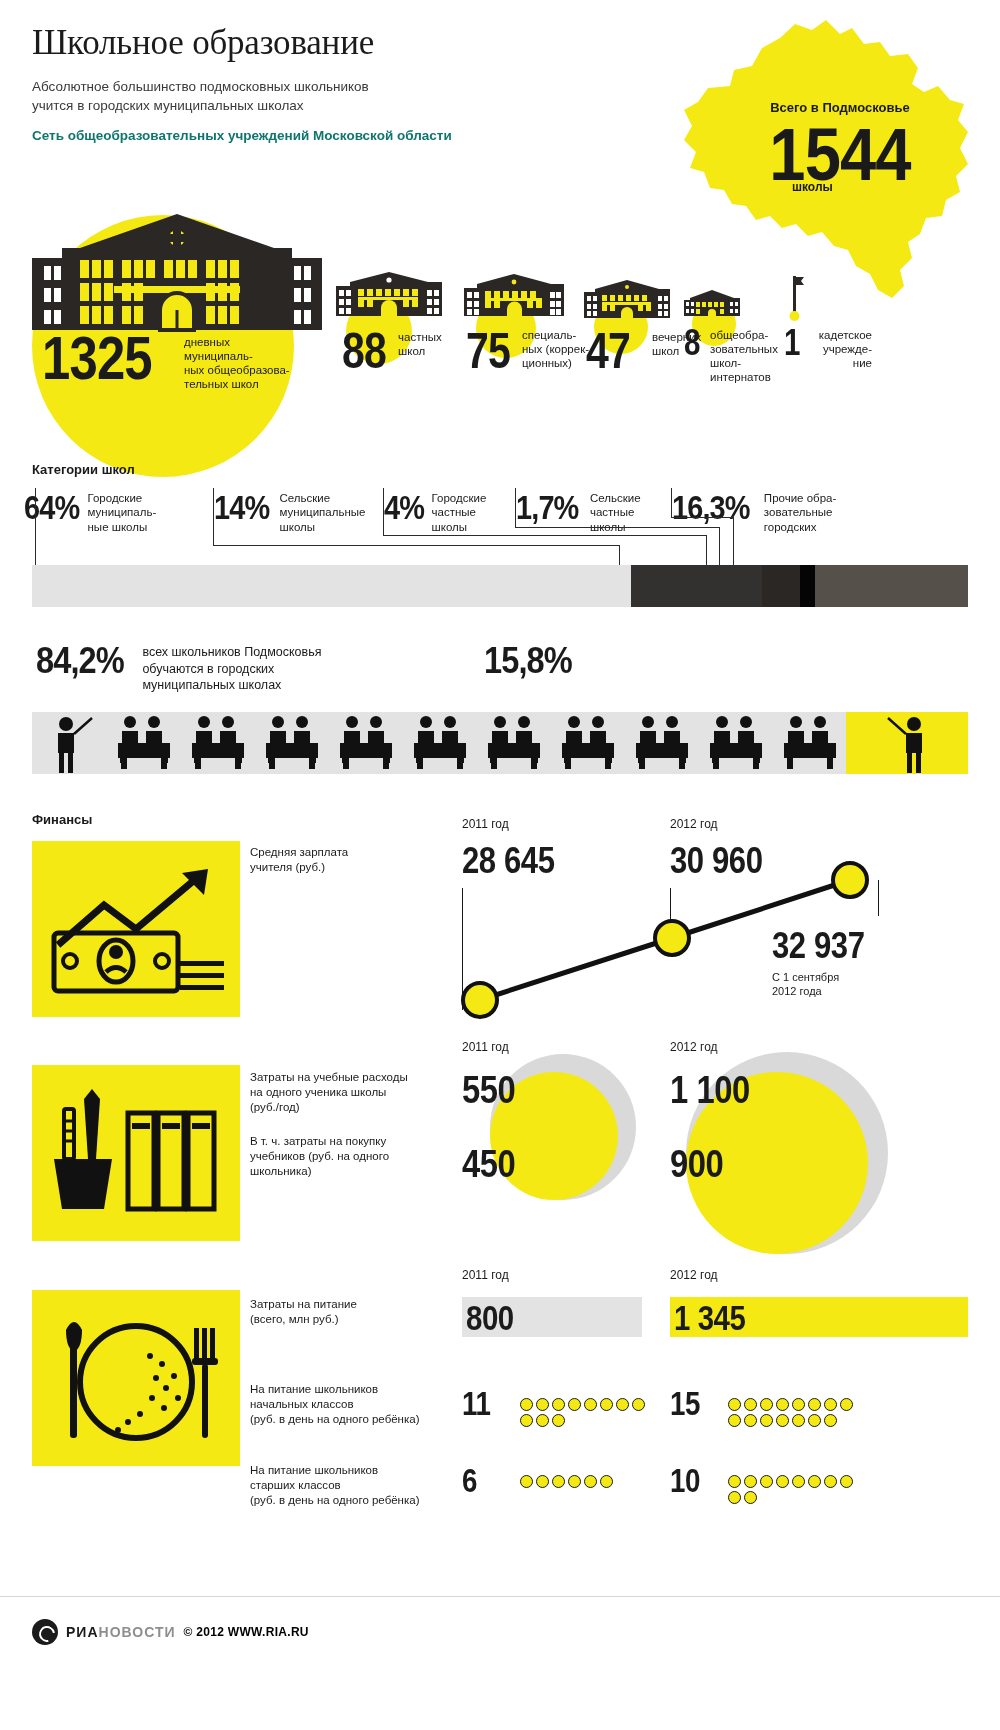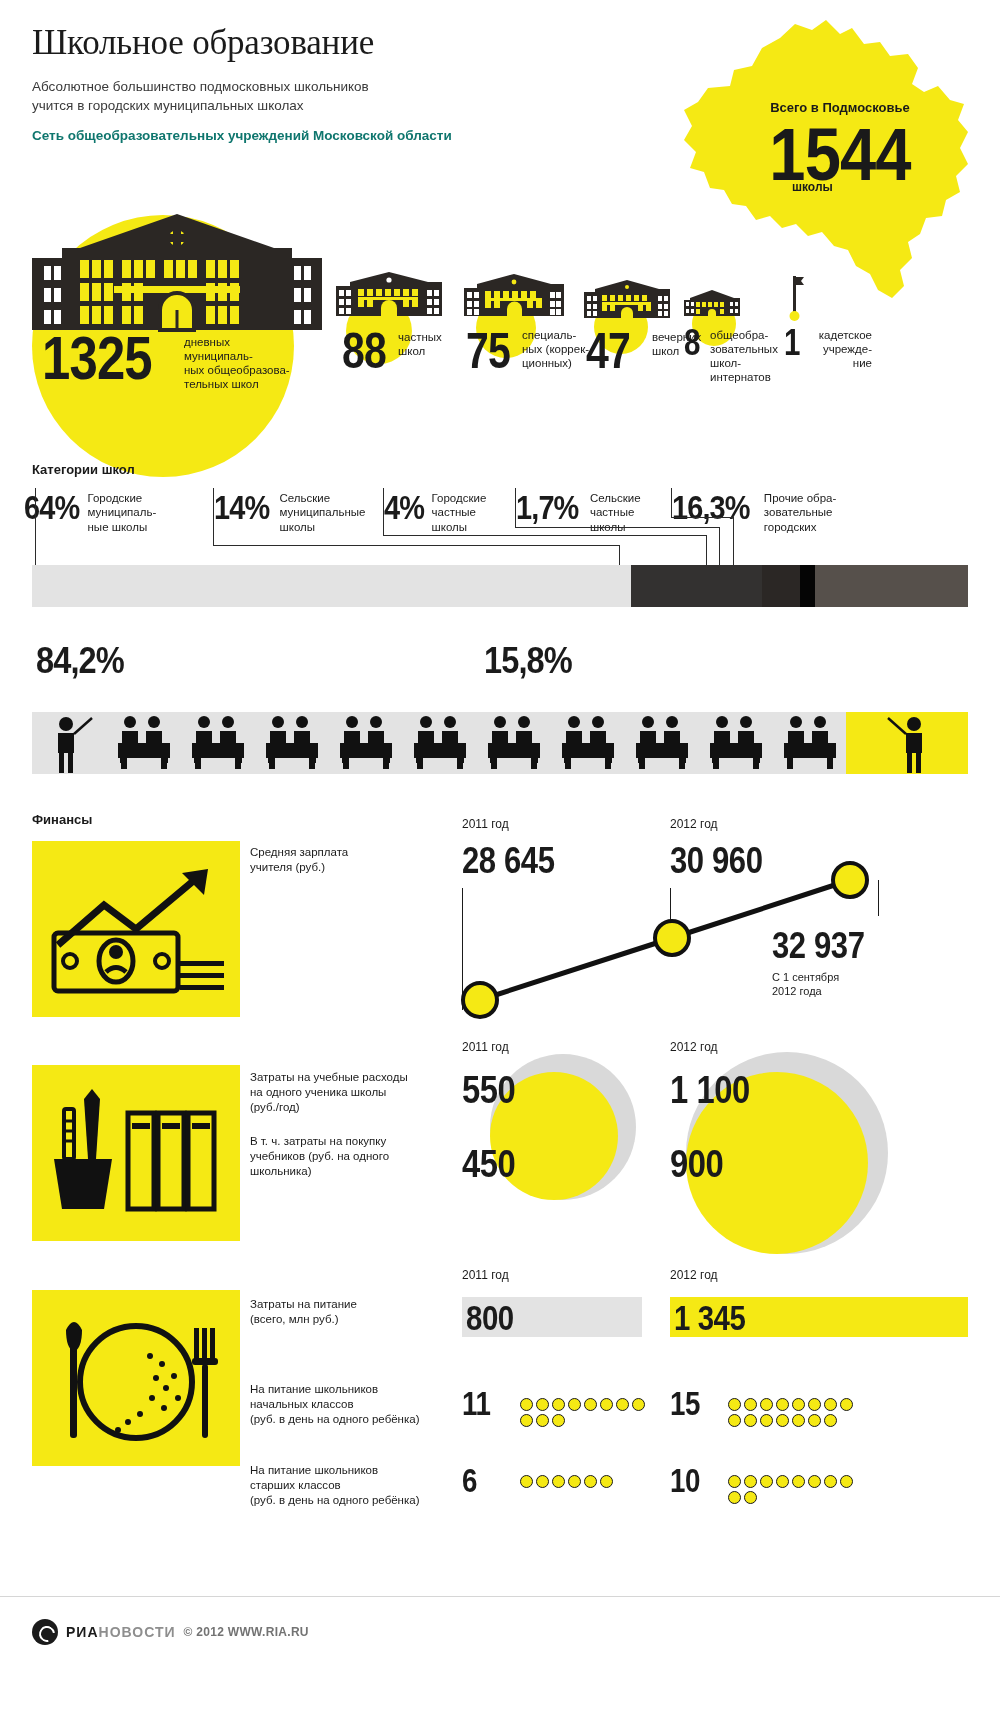--- a/index.html
+++ b/index.html
@@ -111,21 +111,21 @@
   .dot { width: 13px; height: 13px; border-radius: 50%; background: #f5e914; border: 1.3px solid #1b1b1b; }
 
   
   .footer { position: absolute; left: 0; top: 1596px; width: 1000px; height: 134px; border-top: 1px solid #d6d6d6; }
   .footer-inner { position: absolute; left: 32px; top: 22px; display: flex; align-items: center; gap: 8px; }
   .ria-logo { width: 26px; height: 26px; border-radius: 50%; background: #1b1b1b; position: relative; }
   .ria-logo:after { content:""; position:absolute; left:7px; top:7px; width:12px; height:12px; border-radius:50%;
     border:2px solid #fff; border-right-color: transparent; transform: rotate(35deg); }
   .ria-text { font-size: 14px; font-weight: bold; letter-spacing: 1px; color: #1b1b1b; }
   .ria-text .grey { color: #8e8e8e; }
-  .copy { font-size: 12px; font-weight: bold; color: #737373; letter-spacing: 0.3px; }
+  .copy { font-size: 12px; font-weight: bold; color: #000000; letter-spacing: 0.3px; }
 </style>
 </head>
 <body>
 
 <div class="page">
 
   <div class="header">
     <div class="title">
       <div>Школьное образование</div>
     </div>
@@ -453,20 +453,25 @@
       <div class="cat-seg" style="width:14%;background:#333130;"></div>
       <div class="cat-seg" style="width:4%;background:#2b2725;"></div>
       <div class="cat-seg" style="width:1.7%;background:#050505;"></div>
       <div class="cat-seg" style="width:16.3%;background:#56504b;"></div>
     </div>
   </div>
 
   <div>
     <div class="pctblock" style="left:36px;top:640px;">
       <span class="pct-num">84,2%</span>
+      <span class="pct-lab" style="margin-left:2px;">
+        <div>всех школьников Подмосковья</div>
+        <div>обучаются в городских</div>
+        <div>муниципальных школах</div>
+      </span>
     </div>
 
     <div class="pctblock" style="left:484px;top:640px;">
       <span class="pct-num">15,8%</span>
     </div>
 
     <div class="pictos">
       <div class="hi"></div>
       <svg width="936" height="62" viewBox="0 0 936 62" style="position:absolute;left:0;top:0;">
         <g fill="#111">

